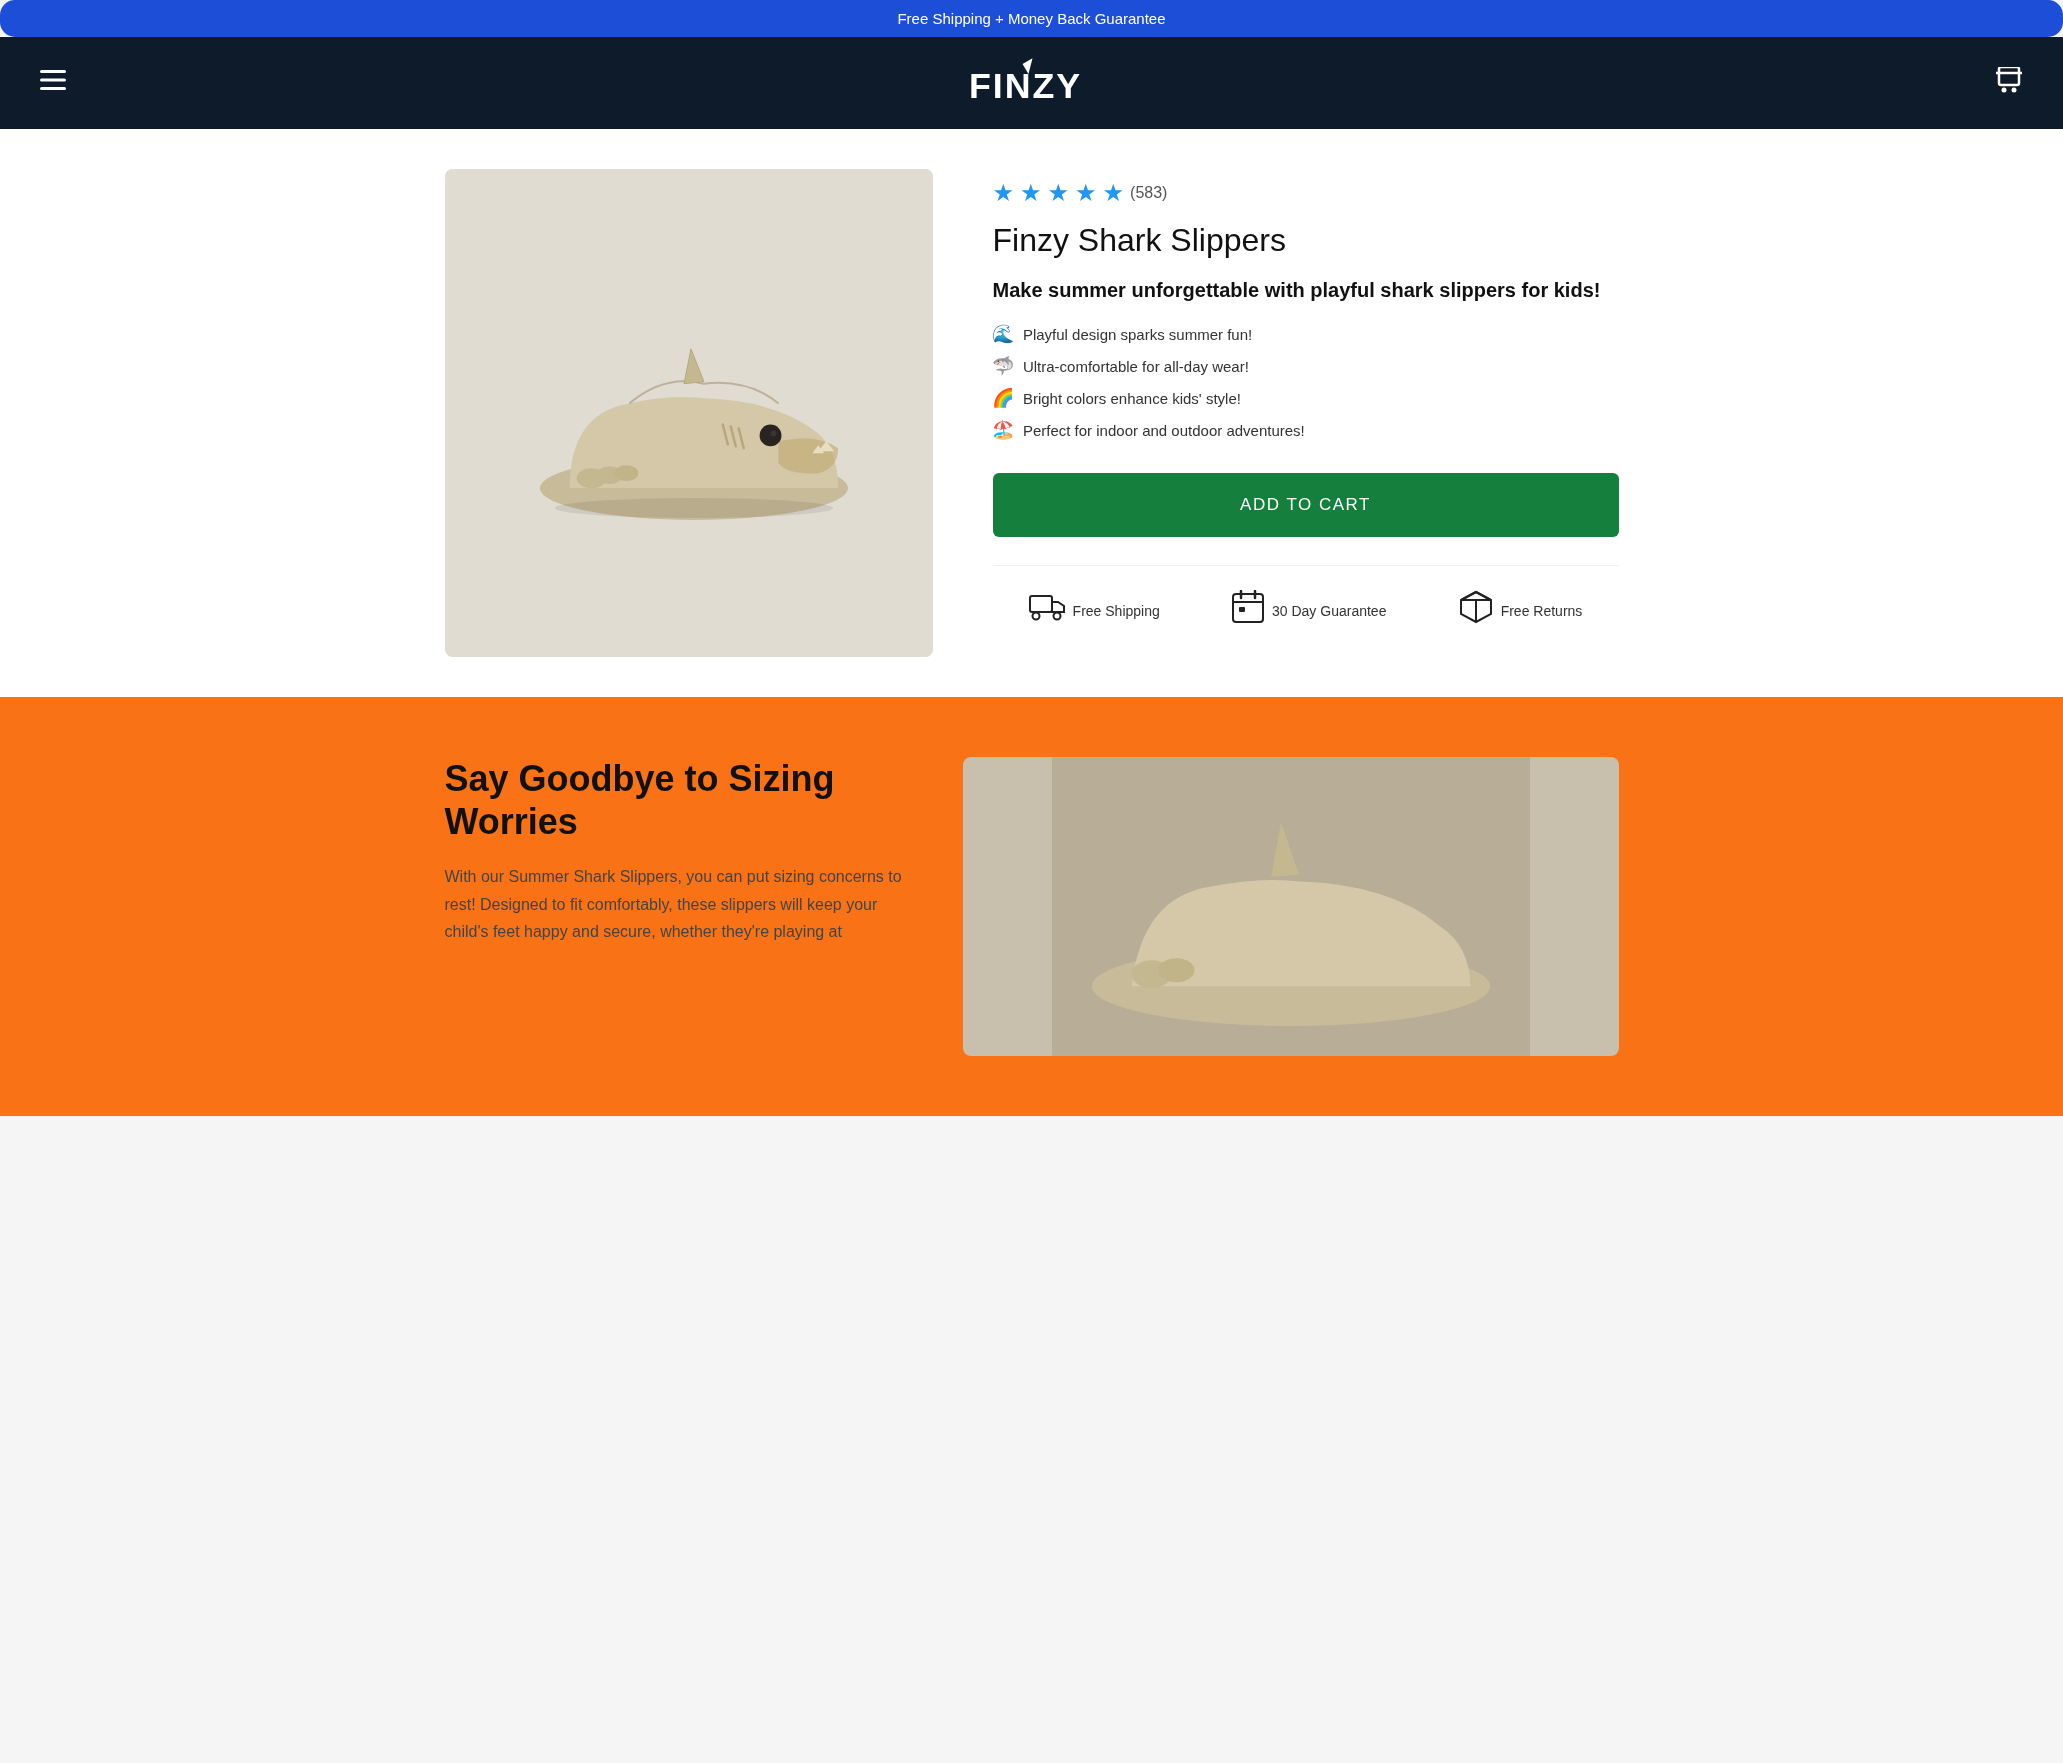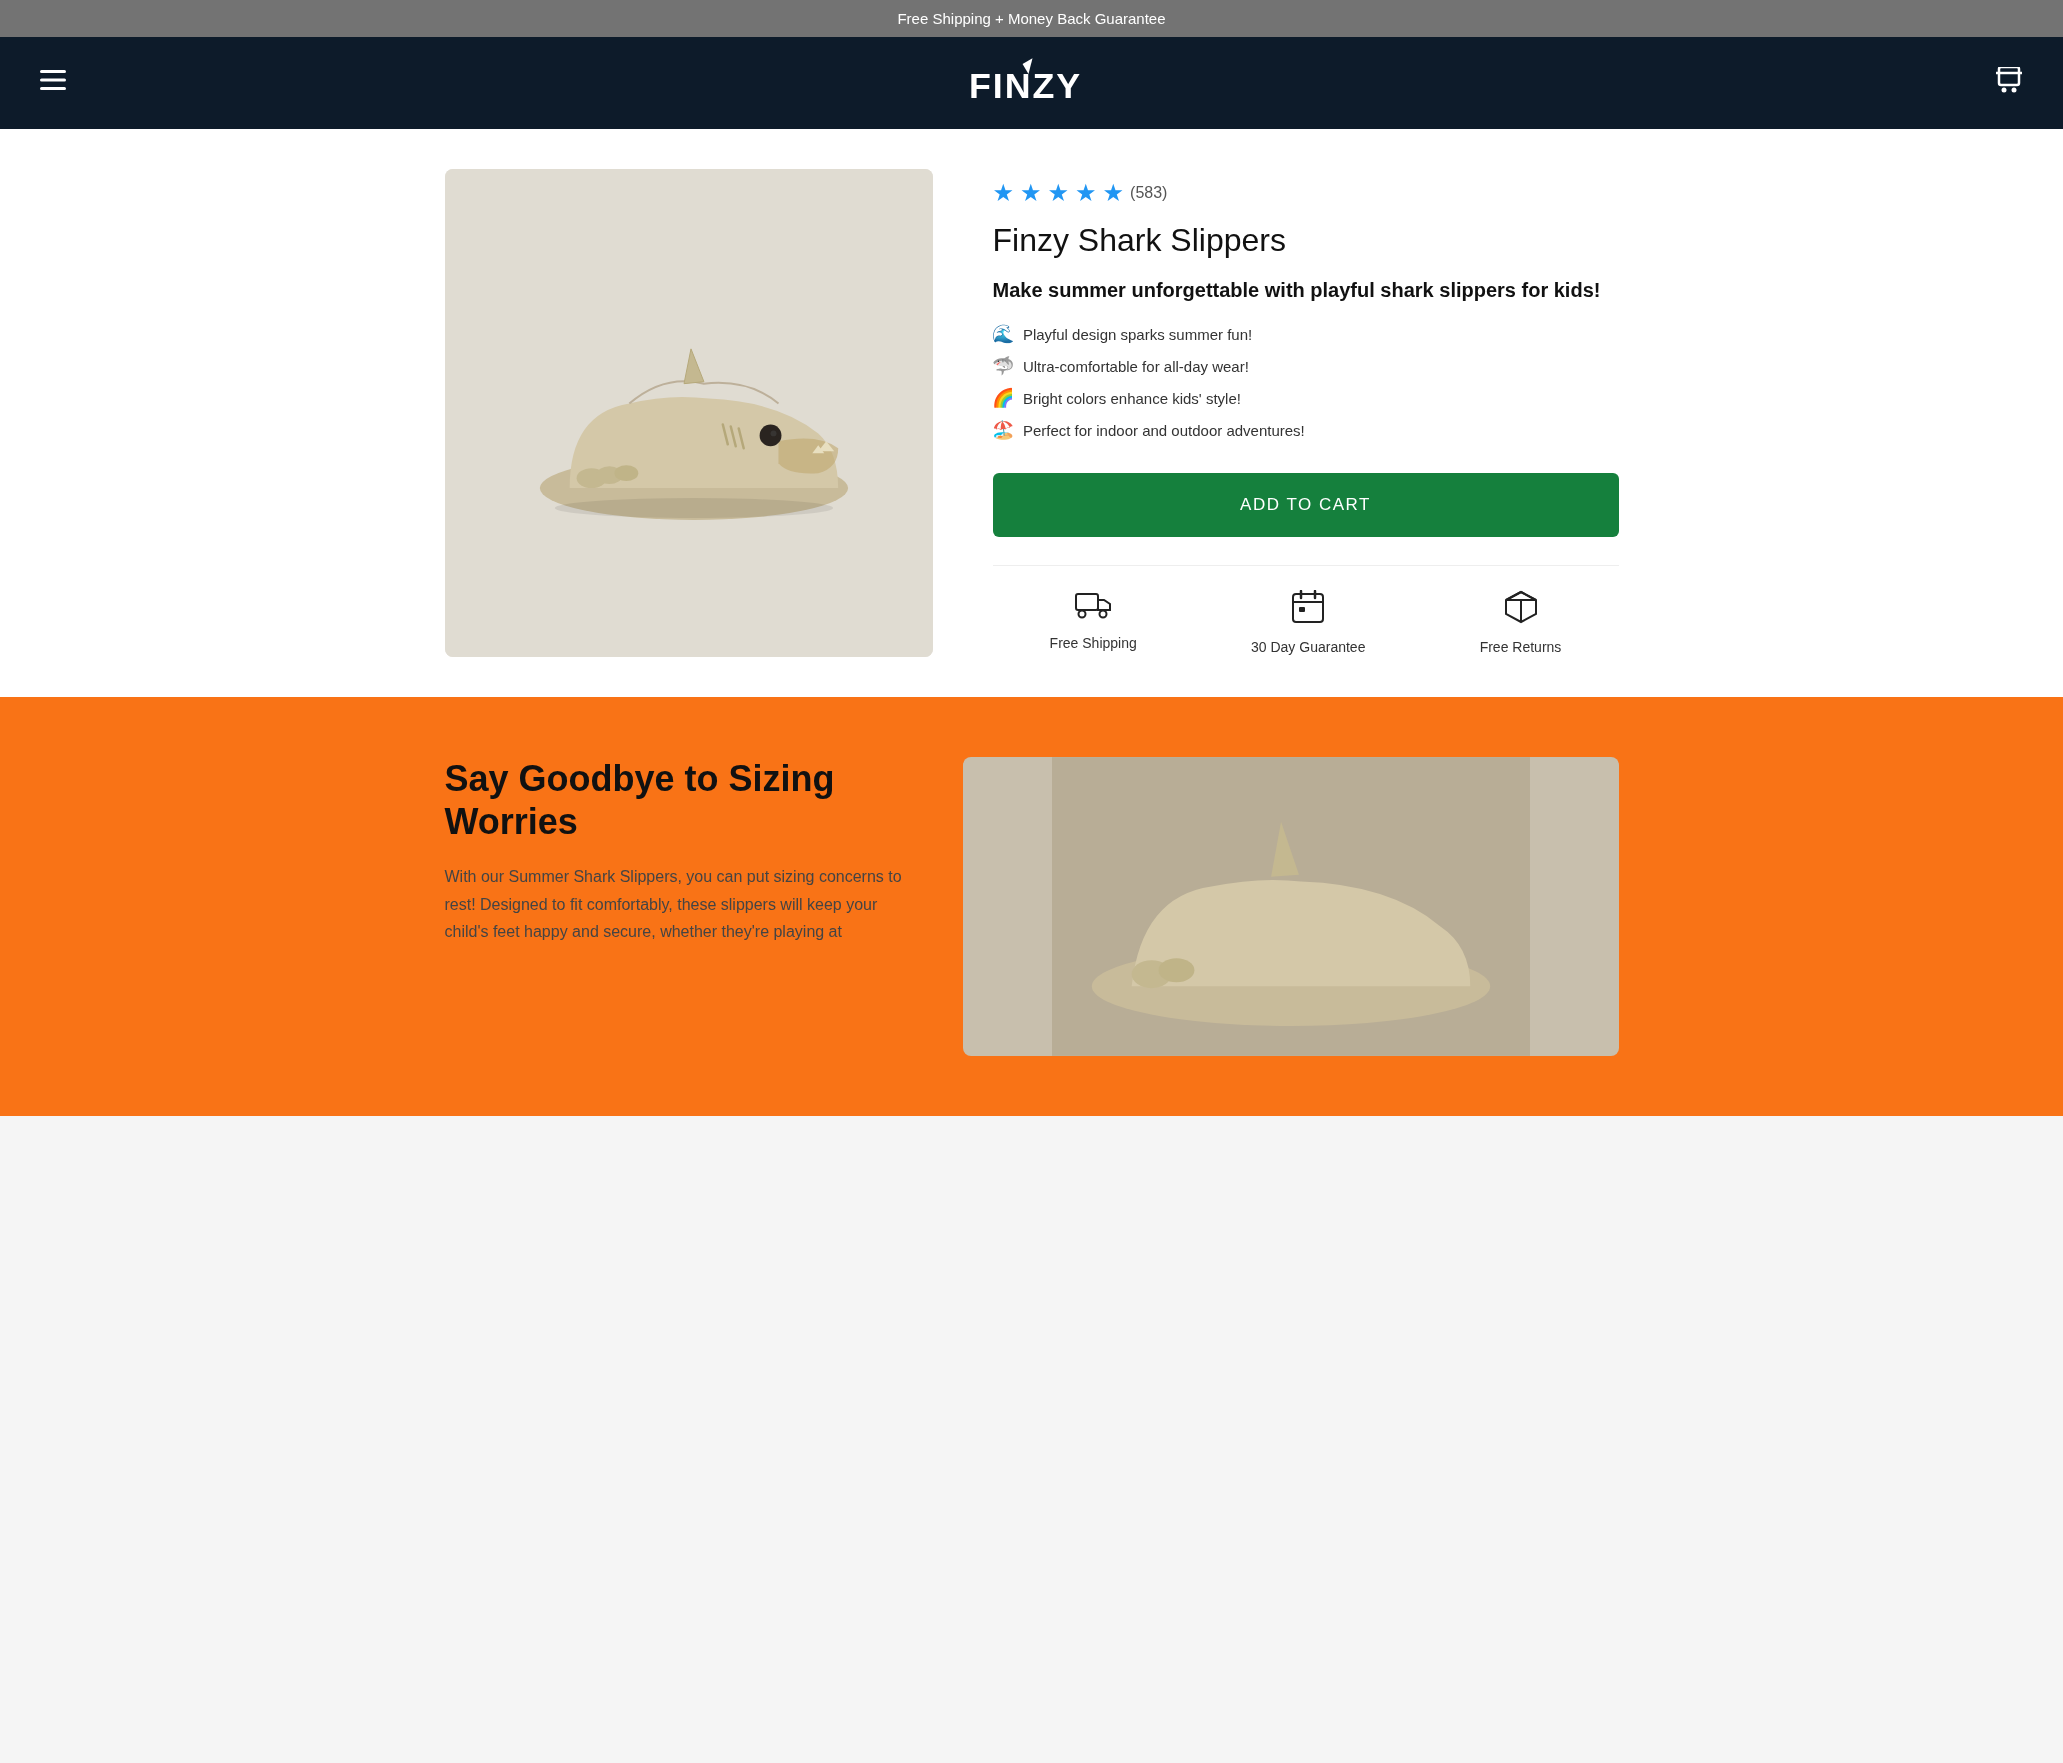--- a/index.html
+++ b/index.html
@@ -1,25 +1,26 @@
 <!DOCTYPE html>
 <html><head>
   <meta charset="utf-8">
   <style>
     * { margin: 0; padding: 0; box-sizing: border-box; }
     body { font-family: -apple-system, BlinkMacSystemFont, 'Segoe UI', Helvetica, Arial, sans-serif; background: #f5f5f5; }
 
     
     .top-banner {
-      background: #737373;
+      background: #1d4ed8;
       color: white;
       text-align: center;
       padding: 10px 19px;
       font-size: 15px;
       font-weight: 500;
+      border-radius: 15px;
     }
 
     
     .header {
       background: #0d1b2a;
       display: flex;
       align-items: center;
       justify-content: space-between;
       padding: 20px 40px;
       height: 92px;
@@ -156,21 +157,21 @@
 
     
     .trust-badges {
       display: flex;
       justify-content: space-around;
       border-top: 1px solid #eee;
       padding-top: 24px;
     }
     .badge-item {
       display: flex;
-      flex-direction: column;
+      flex-direction: row;
       align-items: center;
       gap: 8px;
     }
     .badge-icon {
       font-size: 28px;
       color: #222;
     }
     .badge-label {
       font-size: 14px;
       color: #333;

